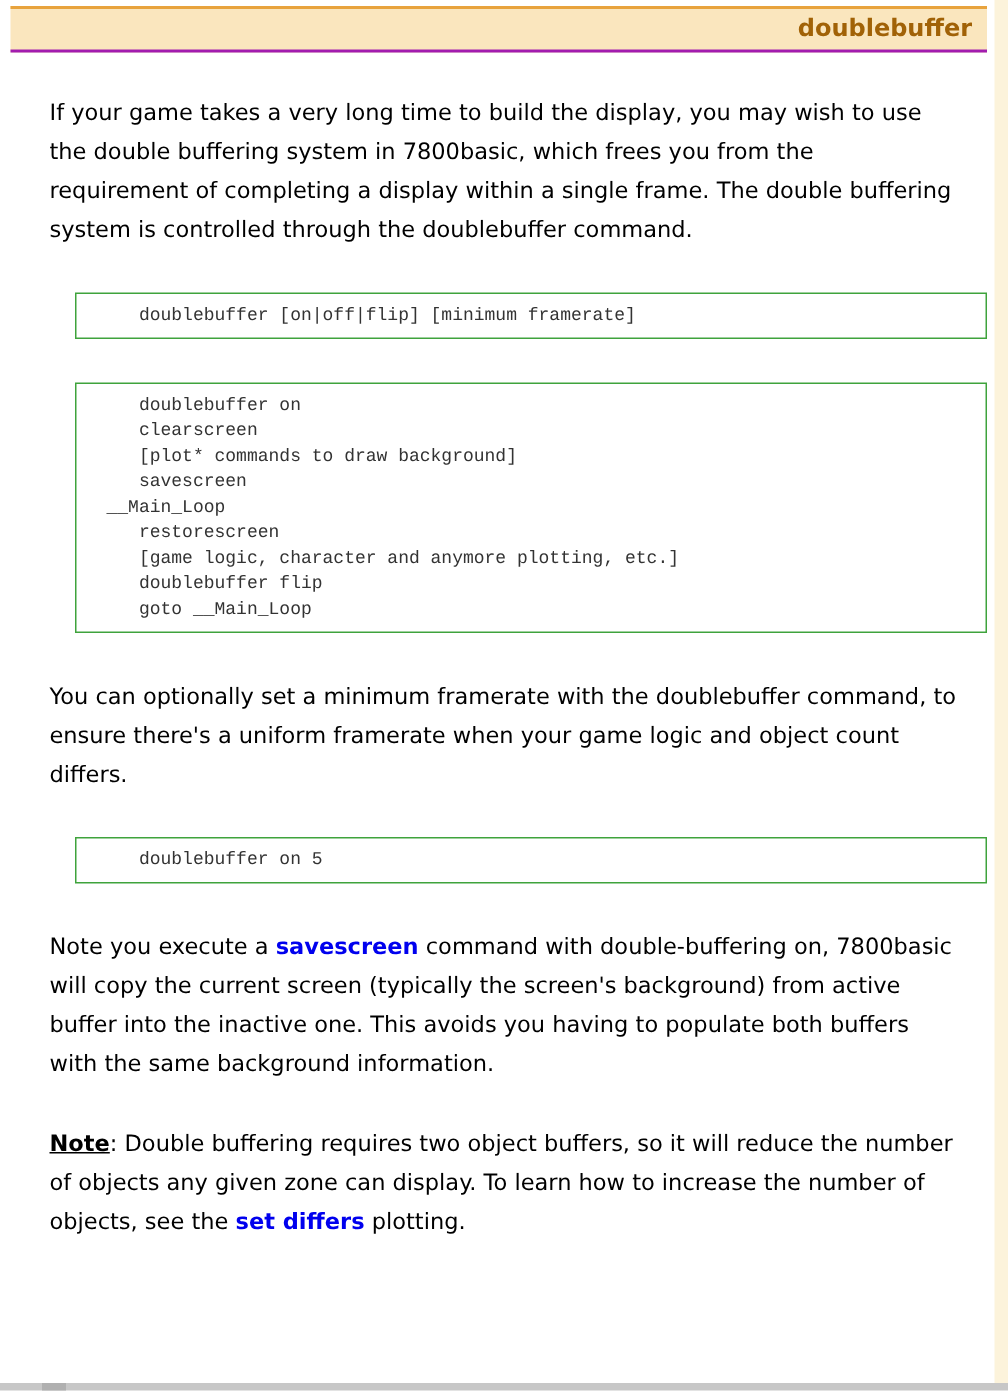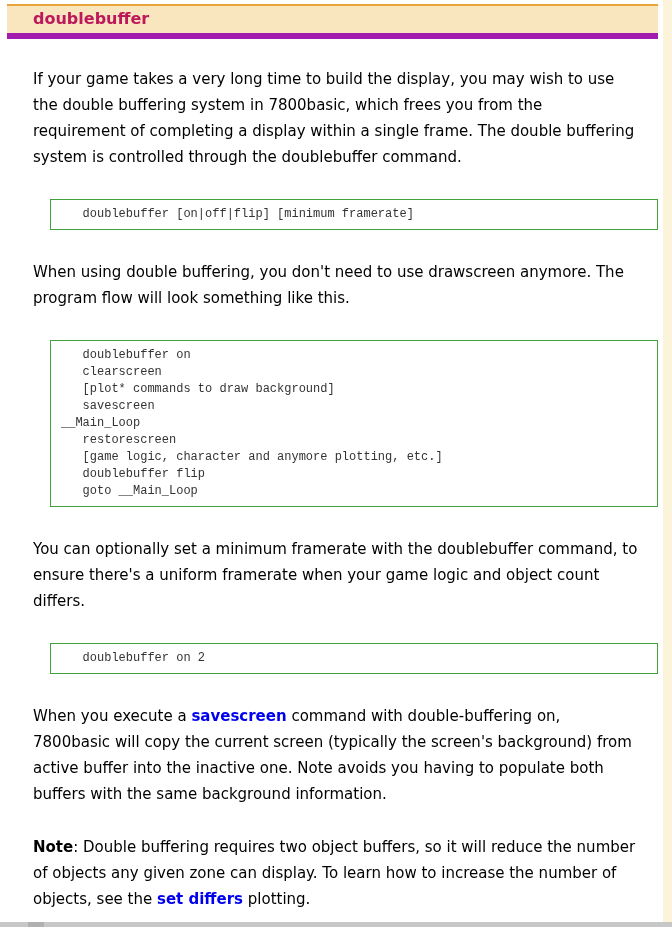--- a/index.html
+++ b/index.html
@@ -8,39 +8,40 @@
     width: 672px; height: 927px;
     position: relative; overflow: hidden;
     background: #ffffff;
     font-family: "DejaVu Sans", "Liberation Sans", sans-serif;
   }
   .page { position: absolute; left: 7px; top: 0; width: 651px; }
   .header {
     margin-top: 4px;
     background: #FAE6BE;
     border-top: 2px solid #E8A33D;
-    border-bottom: 6px solid #a21caf;
+    border-bottom: 2px solid #a21caf;
     padding: 3px 10px 4px 26px;
-    font-size: 16px; font-weight: bold; color: #be185d;
+    font-size: 16px; font-weight: bold; color: #a16207;
     line-height: 20px;
+    text-align: right;
   }
   .content { font-size: 15px; line-height: 26px; color: #000; }
   .content p { margin: 27px 20px 27px 26px; }
   pre.code {
     margin: 29px 0 29px 43px;
     border: 1px solid #3FA33C;
     background: #ffffff;
-    padding: 6px 10px;
+    padding: 6px 20px;
     font-family: "Liberation Mono", "DejaVu Sans Mono", monospace;
     font-size: 12px; line-height: 17px; color: #333;
     white-space: pre;
     overflow: hidden;
   }
   a.doclink { color: #0000EE; font-weight: bold; text-decoration: none; cursor: pointer; }
-  strong.note { font-weight: bold; }
+  strong.note { font-weight: bold; text-decoration: underline; }
   .right-gutter {
     position: absolute; top: 0; left: 663px; width: 9px; height: 922px;
     background: #FCF3DB;
   }
   .bottom-bar {
     position: absolute; left: 0; bottom: 0; width: 672px; height: 5px;
     background: #C7C7C7;
   }
   .bottom-bar .thumb {
     position: absolute; left: 28px; top: 0; width: 16px; height: 5px;
@@ -53,37 +54,36 @@
 <div class="page">
   <div class="header">
     <span>doublebuffer</span>
   </div>
 
   <div class="content">
     <p>If your game takes a very long time to build the display, you may wish to use the double buffering system in 7800basic, which frees you from the requirement of completing a display within a single frame. The double buffering system is controlled through the doublebuffer command.</p>
 
     <pre class="code">   doublebuffer [on|off|flip] [minimum framerate]</pre>
 
-    <p>When using double buffering, you don't need to use drawscreen anymore. The program flow will look something like this.</p>
 
     <pre class="code">   doublebuffer on
    clearscreen
    [plot* commands to draw background]
    savescreen
 __Main_Loop
    restorescreen
    [game logic, character and anymore plotting, etc.]
    doublebuffer flip
    goto __Main_Loop</pre>
 
     <p>You can optionally set a minimum framerate with the doublebuffer command, to ensure there's a uniform framerate when your game logic and object count differs.</p>
 
-    <pre class="code">   doublebuffer on 2</pre>
+    <pre class="code">   doublebuffer on 5</pre>
 
-    <p><span>When you execute a </span><a class="doclink">savescreen</a><span> command with double-buffering on, 7800basic will copy the current screen (typically the screen's background) from active buffer into the inactive one. Note avoids you having to populate both buffers with the same background information.</span></p>
+    <p><span>Note you execute a </span><a class="doclink">savescreen</a><span> command with double-buffering on, 7800basic will copy the current screen (typically the screen's background) from active buffer into the inactive one. This avoids you having to populate both buffers with the same background information.</span></p>
 
     <p><strong class="note">Note</strong><span>: Double buffering requires two object buffers, so it will reduce the number of objects any given zone can display. To learn how to increase the number of objects, see the </span><a class="doclink">set differs</a><span> plotting.</span></p>
   </div>
 </div>
 
 <div class="right-gutter"></div>
 
 <div class="bottom-bar">
   <div class="thumb"></div>
 </div>

